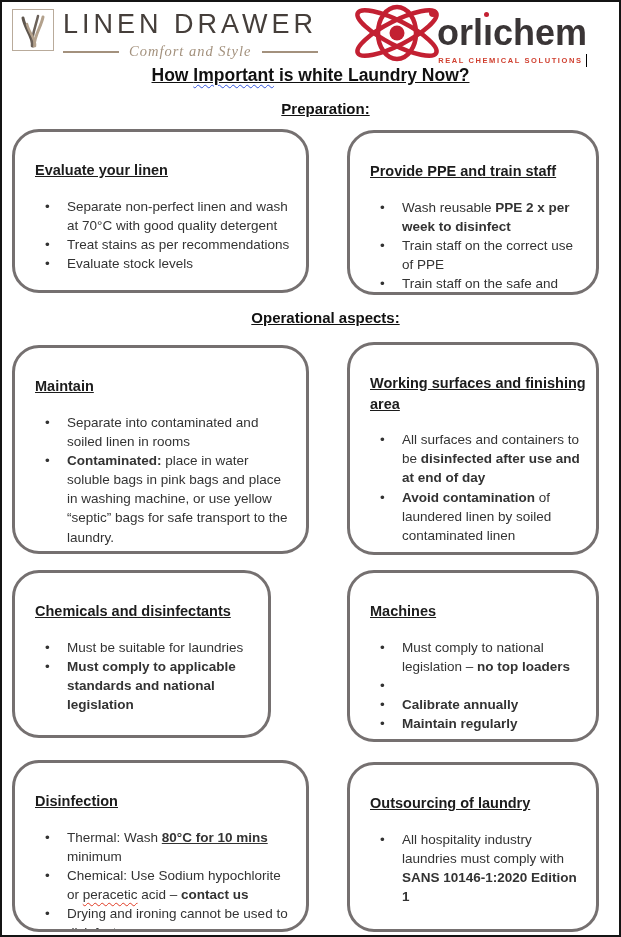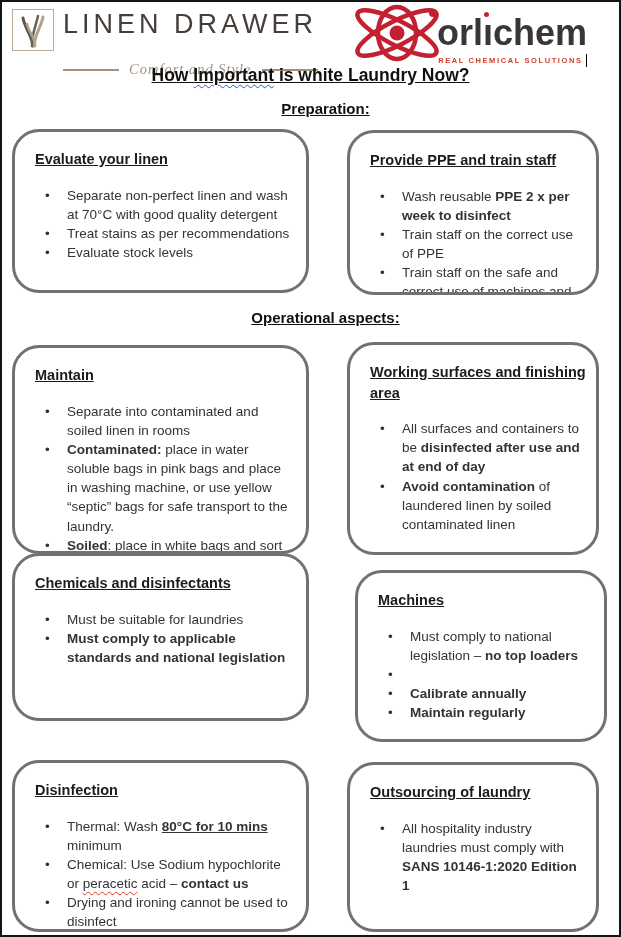--- a/index.html
+++ b/index.html
@@ -5,21 +5,21 @@
   * { margin:0; padding:0; box-sizing:border-box; }
   body { background:#e8e8e8; font-family:"Liberation Sans", sans-serif; }
   .page {
     position:relative; width:621px; height:937px; background:#fff;
     border:2px solid #141414; overflow:hidden; color:#333;
   }
 
   
   .hdr-left { position:absolute; left:10px; top:7px; display:flex; align-items:flex-start; gap:9px; }
   .grass-box { flex:none; }
-  .ld-col { display:flex; flex-direction:column;gap:18px; }
+  .ld-col { display:flex; flex-direction:column; }
   .ld-brand { font-size:27px; font-weight:400; letter-spacing:4px; color:#453e3a; line-height:1.15; white-space:nowrap; }
   .ld-tagrow { display:flex; align-items:center; gap:10px; margin-top:3px; }
   .ld-line { width:56px; height:2px; background:#a3917d; }
   .ld-tag { font-family:"Liberation Serif", serif; font-style:italic; font-size:14.5px; letter-spacing:1px; color:#a3917d; white-space:nowrap; }
 
   .hdr-right { position:absolute; left:343px; top:2px; display:flex; align-items:flex-start; }
   .oc-col { display:flex; flex-direction:column; margin-left:-12px; margin-top:11px; }
   .oc-brand { font-size:36px; font-weight:bold; color:#3a3536; line-height:1; white-space:nowrap; }
   .oc-i { position:relative; }
   .oc-i::before { content:""; position:absolute; left:1px; top:0px; width:5px; height:5px; border-radius:50%; background:#c32032; }
@@ -30,36 +30,36 @@
   
   .doc-title { position:absolute; top:63px; left:0; width:100%; text-align:center;
     font-size:17.5px; font-weight:bold; color:#111; text-decoration:underline; }
   .sec-label { position:absolute; left:15px; width:100%; text-align:center;
     font-size:15px; font-weight:bold; color:#111; text-decoration:underline; }
   .sec-prep { top:98px; }
   .sec-oper { top:307px; }
 
   
   .box { position:absolute; border:3px solid #757070; border-radius:27px; background:#fff;
-    overflow:hidden; padding:15px 10px 0 18px; font-size:13.5px; line-height:1.42; color:#333; }
+    overflow:hidden; padding:26px 10px 0 18px; font-size:13.5px; line-height:1.42; color:#333; }
   .box h2 { font-size:14.5px; font-weight:bold; color:#1c1c1c; text-decoration:underline; margin:2px 0 16px 2px; }
   .bullet { display:flex; }
   .marker { flex:none; width:34px; padding-left:12px; }
   .btext { flex:1; padding-right:2px; }
   .b { font-weight:bold; }
   .u { text-decoration:underline; }
   .wavy-red { text-decoration:underline wavy #e03b24; text-decoration-thickness:1px; text-underline-offset:3px; }
   .wavy-blue { text-decoration:underline wavy #3355dd; text-decoration-thickness:1px; text-underline-offset:3px; }
 
   .b1 { left:10px;  top:127px; width:297px; height:164px; }
   .b2 { left:345px; top:128px; width:252px; height:165px; }
   .b3 { left:10px;  top:343px; width:297px; height:209px; }
   .b4 { left:345px; top:340px; width:252px; height:213px; }
-  .b5 { left:10px;  top:551px; width:297px; height:168px; }
-  .b6 { left:345px; top:568px; width:252px; height:172px;margin-left:8px; }
+  .b5 { left:10px;  top:568px; width:259px; height:168px; }
+  .b6 { left:345px; top:568px; width:252px; height:172px; }
   .b7 { left:10px;  top:758px; width:297px; height:172px; }
   .b8 { left:345px; top:760px; width:252px; height:170px; }
 </style>
 </head>
 <body>
 
 <div class="page">
 
   <div class="hdr-left">
     <span class="grass-box">

